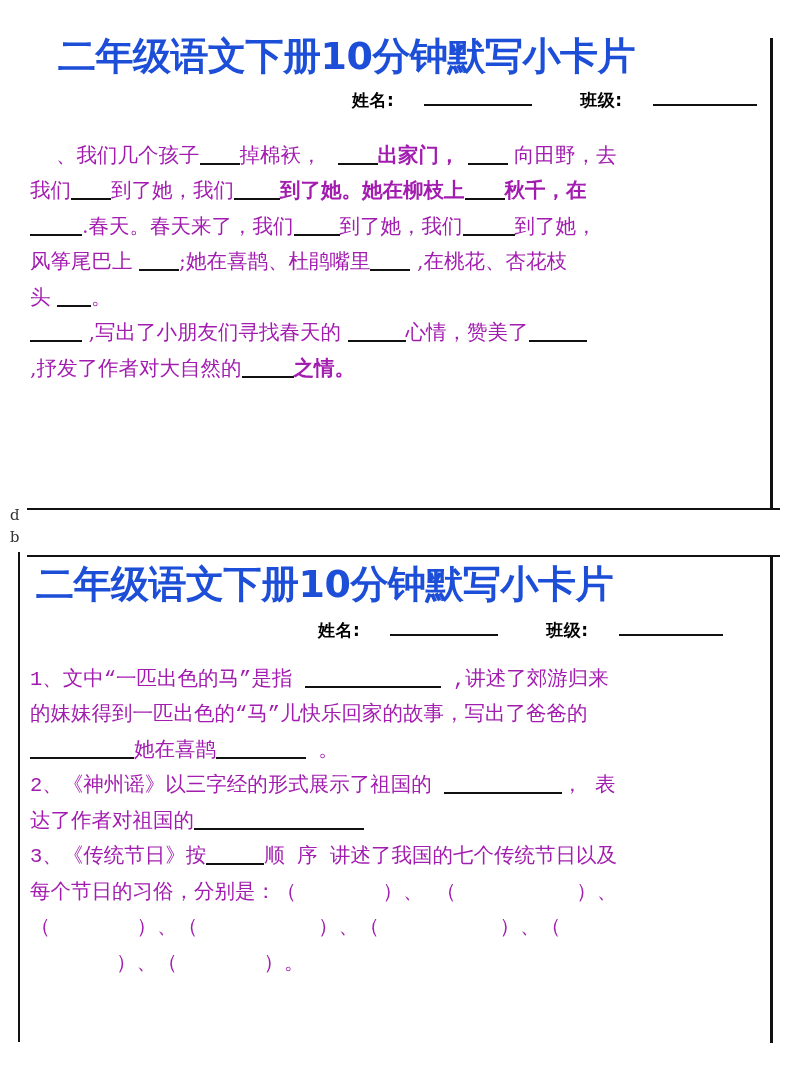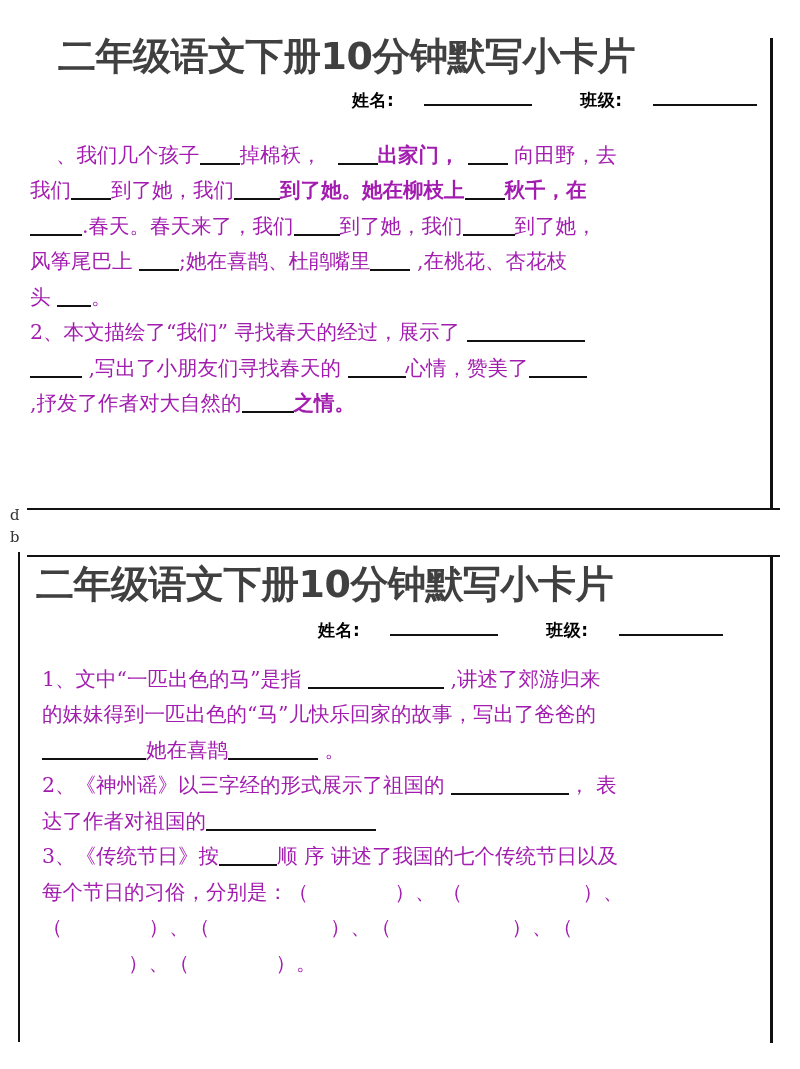--- a/index.html
+++ b/index.html
@@ -47,21 +47,21 @@
   .card-1 { top: 34px; }
   .card-2 { top: 562px; }
 
   .card-title {
     font-family: "DejaVu Sans", "Liberation Sans", sans-serif;
     font-weight: 700;
     font-size: 38px;
     letter-spacing: -0.5px;
     line-height: 1.18;
     white-space: nowrap;
-    color: #404040;
+    color: #1d4ed8;
   }
   .card-1 .card-title { margin: 0 0 0 58px; }
   .card-2 .card-title { margin: 0 0 0 36px; }
 
   .name-row {
     font-family: "DejaVu Sans", "Liberation Sans", sans-serif;
     font-weight: 700;
     font-size: 17px;
     white-space: nowrap;
     display: flex;
@@ -82,21 +82,21 @@
   .bl-class { width: 104px; margin: 0 0 0 6px; }
 
   
   .body-text {
     font-family: "DejaVu Serif", "Liberation Serif", serif;
     font-size: 20.5px;
     line-height: 35.5px;
     color: #a21caf;
   }
   .card-1 .body-text { margin: 26px 36px 0 30px; }
-  .card-2 .body-text { margin: 20px 30px 0 42px; }
+  .card-2 .body-text { margin: 20px 30px 0 30px; font-family: Liberation Mono, monospace; }
 
   .line {
     white-space: nowrap;
     height: 35.5px;
   }
   .line.indent { padding-left: 26px; }
 
   b, .bold {
     font-weight: 700;
   }
@@ -154,21 +154,20 @@
       <span class="blank-line bl-name"></span>
       <span class="lbl">班级:</span>
       <span class="blank-line bl-class"></span>
     </div>
     <div class="body-text">
         <div class="line indent"><span>、我们几个孩子</span><span class="u" style="width: 40px;"></span><span>掉棉袄，</span><span style="display: inline-block; width: 16px;"></span><span class="u" style="width: 40px;"></span><b>出家门，</b><span style="display: inline-block; width: 8px;"></span><span class="u" style="width: 40px;"></span><span> 向田野，去</span></div>
         <div class="line"><span>我们</span><span class="u" style="width: 40px;"></span><span>到了她，我们</span><span class="u" style="width: 46px;"></span><b>到了她。她在柳枝上</b><span class="u" style="width: 40px;"></span><b>秋千，在</b></div>
         <div class="line"><span class="u" style="width: 52px;"></span><span>.春天。春天来了，我们</span><span class="u" style="width: 46px;"></span><span>到了她，我们</span><span class="u" style="width: 52px;"></span><span>到了她，</span></div>
         <div class="line"><span>风筝尾巴上 </span><span class="u" style="width: 40px;"></span><span>;她在喜鹊、杜鹃嘴里</span><span class="u" style="width: 40px;"></span><span> ,在桃花、杏花枝</span></div>
         <div class="line"><span>头 </span><span class="u" style="width: 34px;"></span><span>。</span></div>
-        <div class="line"><span>2、本文描绘了“我们” 寻找春天的经过，展示了 </span><span class="u" style="width: 118px;"></span></div>
         <div class="line"><span class="u" style="width: 52px;"></span><span> ,写出了小朋友们寻找春天的 </span><span class="u" style="width: 58px;"></span><span>心情，赞美了</span><span class="u" style="width: 58px;"></span></div>
         <div class="line"><span>,抒发了作者对大自然的</span><span class="u" style="width: 52px;"></span><b>之情。</b></div>
       </div>
   </div>
 
   <div class="card card-2">
     <div class="card-title">二年级语文下册10分钟默写小卡片</div>
     <div class="name-row">
       <span class="lbl">姓名:</span>
       <span class="blank-line bl-name"></span>

